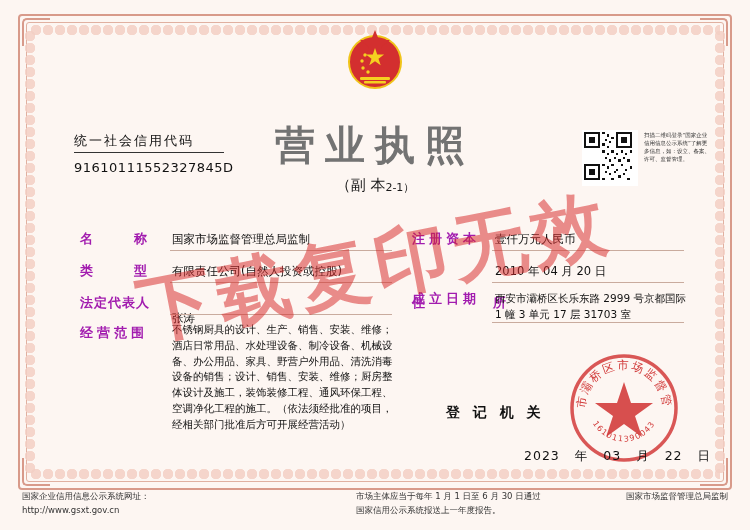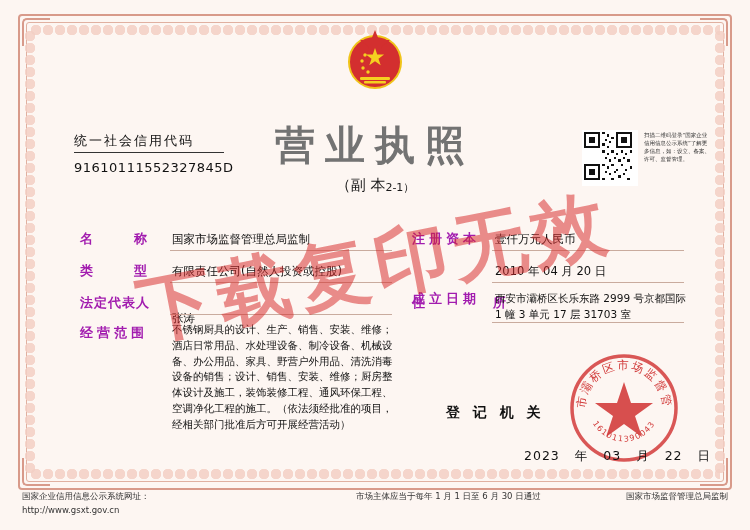--- a/index.html
+++ b/index.html
@@ -306,19 +306,20 @@
 
   <div class="watermark">下载复印无效</div>
 
   <div class="footer">
     <div class="col-l">
       <div>国家企业信用信息公示系统网址：</div>
       <div>http://www.gsxt.gov.cn</div>
     </div>
     <div class="col-c">
       <div>市场主体应当于每年 1 月 1 日至 6 月 30 日通过</div>
+      <div>国家信用公示系统报送上一年度报告。</div>
     </div>
     <div class="col-r">
       <div>国家市场监督管理总局监制</div>
     </div>
   </div>
 
 </div>
 
 </body></html>

